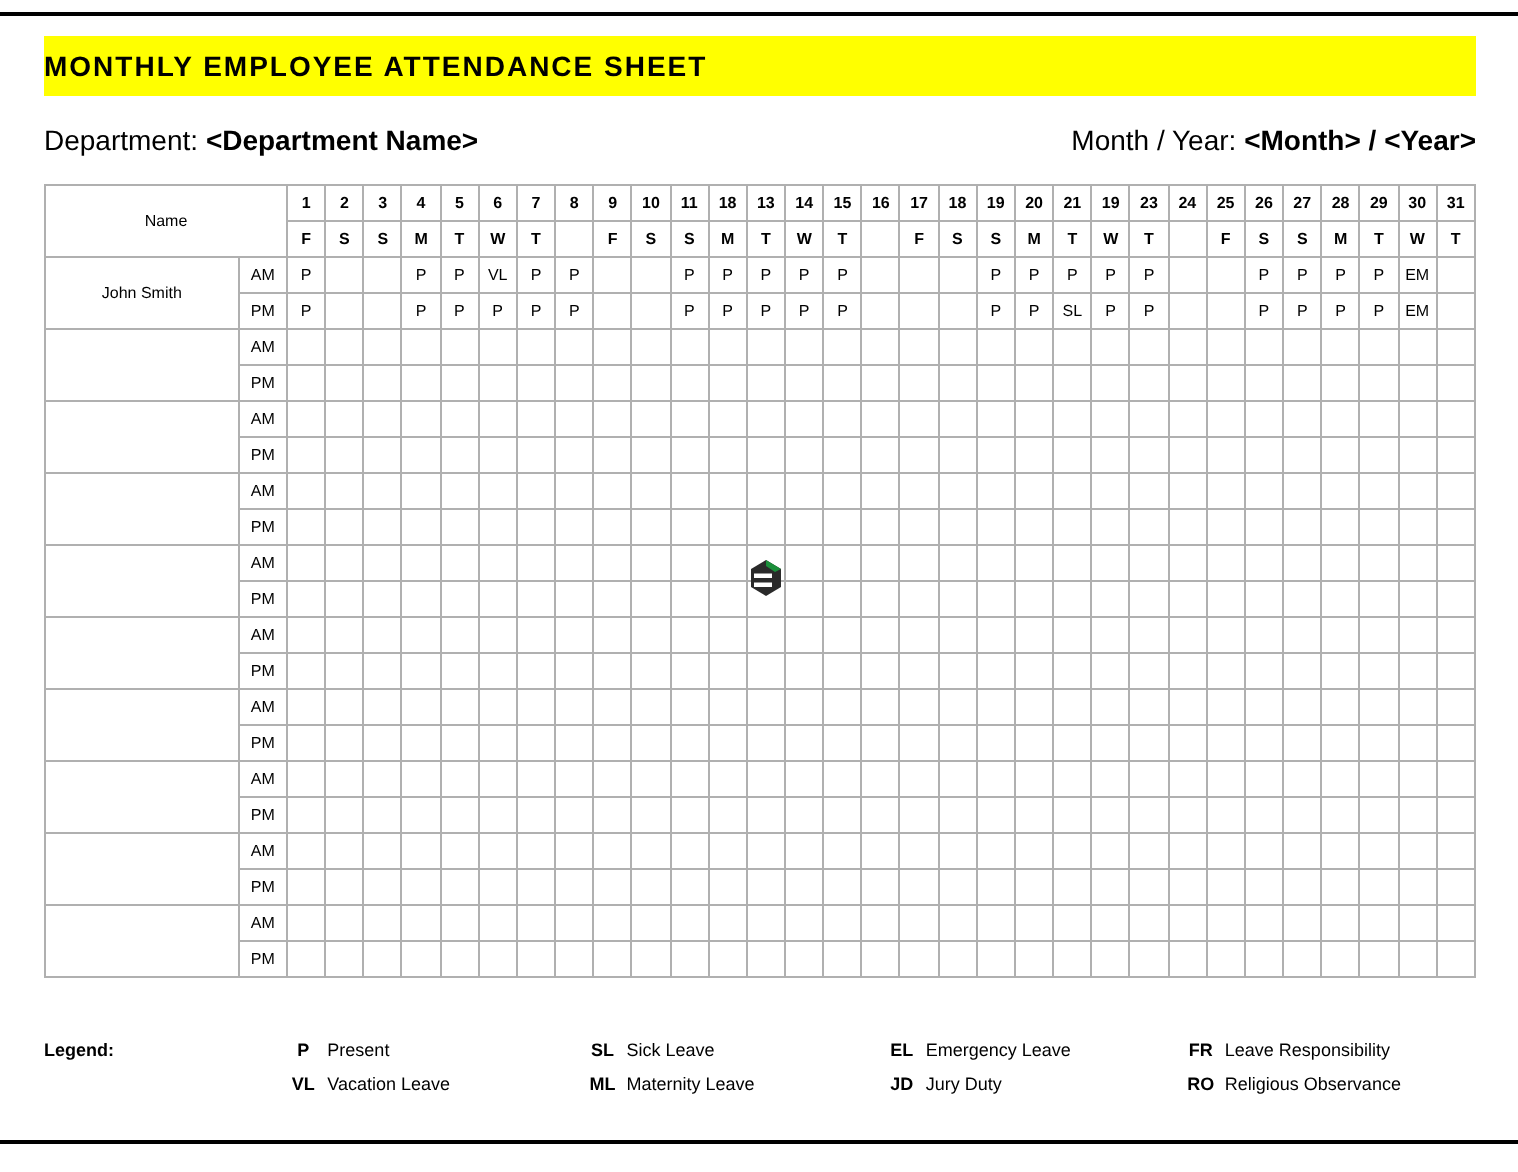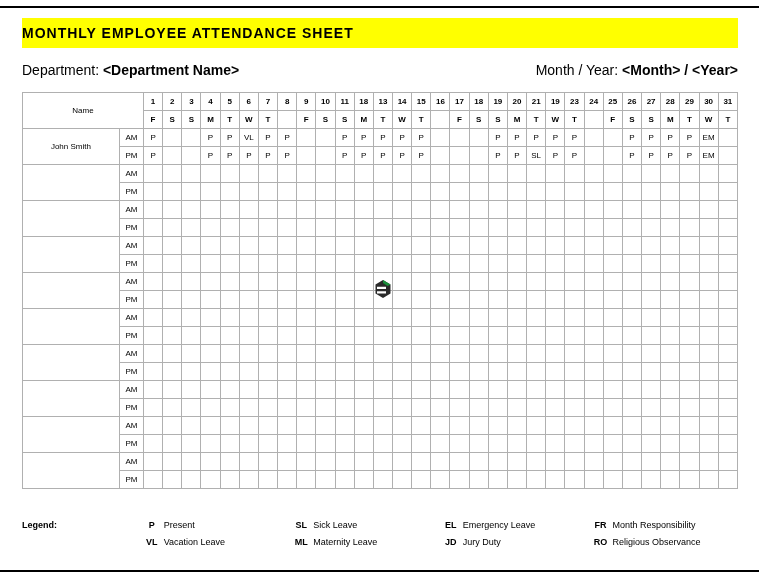--- a/index.html
+++ b/index.html
@@ -854,21 +854,21 @@
     <div class="lg">
         <span class="code">SL</span>
         <span class="desc">Sick Leave</span>
       </div>
     <div class="lg">
         <span class="code">EL</span>
         <span class="desc">Emergency Leave</span>
       </div>
     <div class="lg">
         <span class="code">FR</span>
-        <span class="desc">Month Responsibility</span>
+        <span class="desc">Leave Responsibility</span>
       </div>
   </div>
   <div class="legend-row">
     <div class="legend-label"></div>
     <div class="lg">
         <span class="code">VL</span>
         <span class="desc">Vacation Leave</span>
       </div>
     <div class="lg">
         <span class="code">ML</span>

